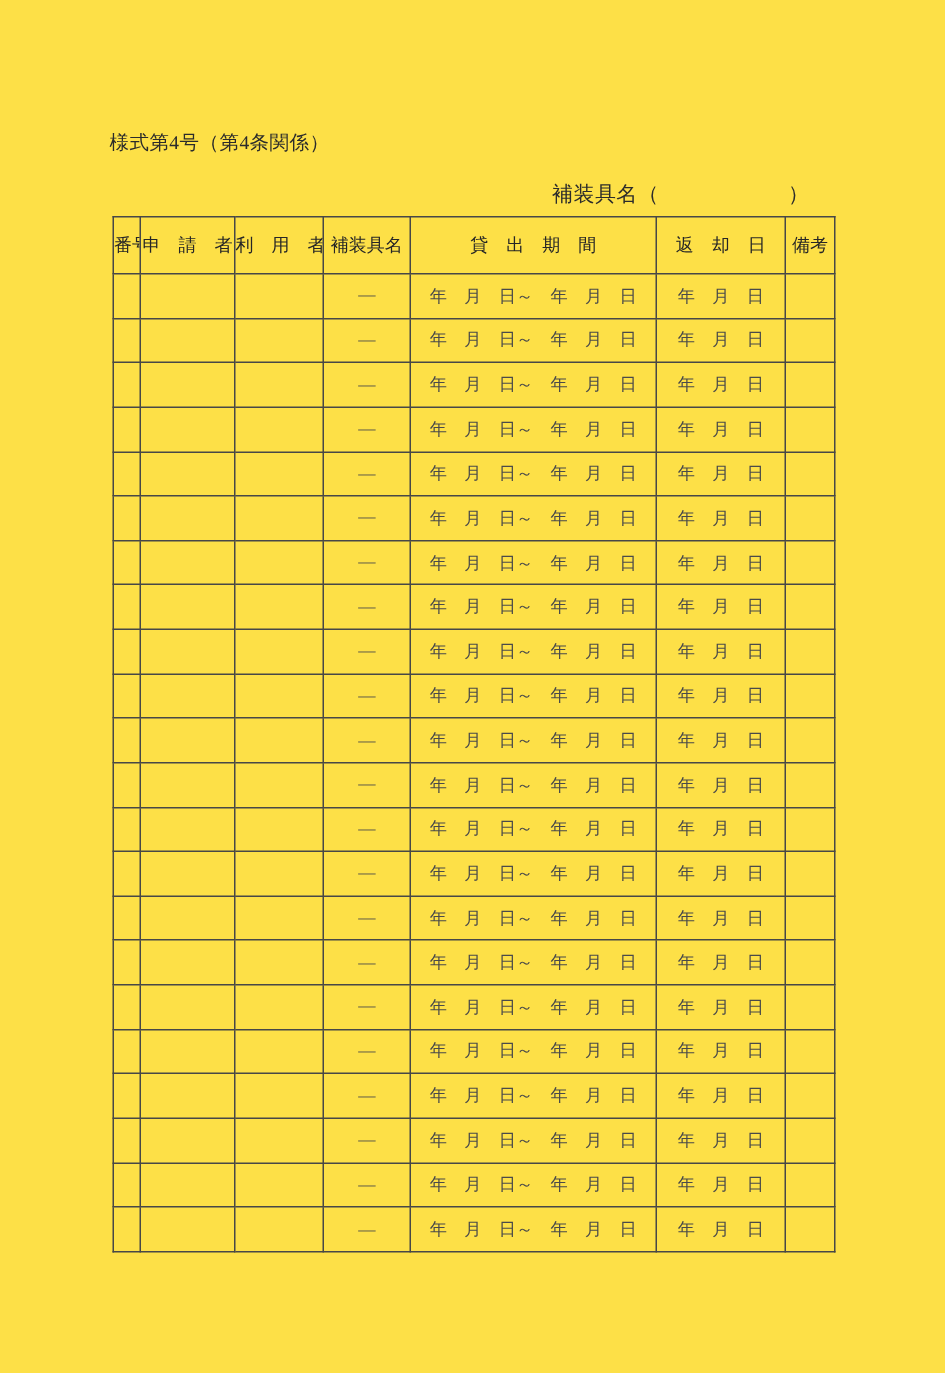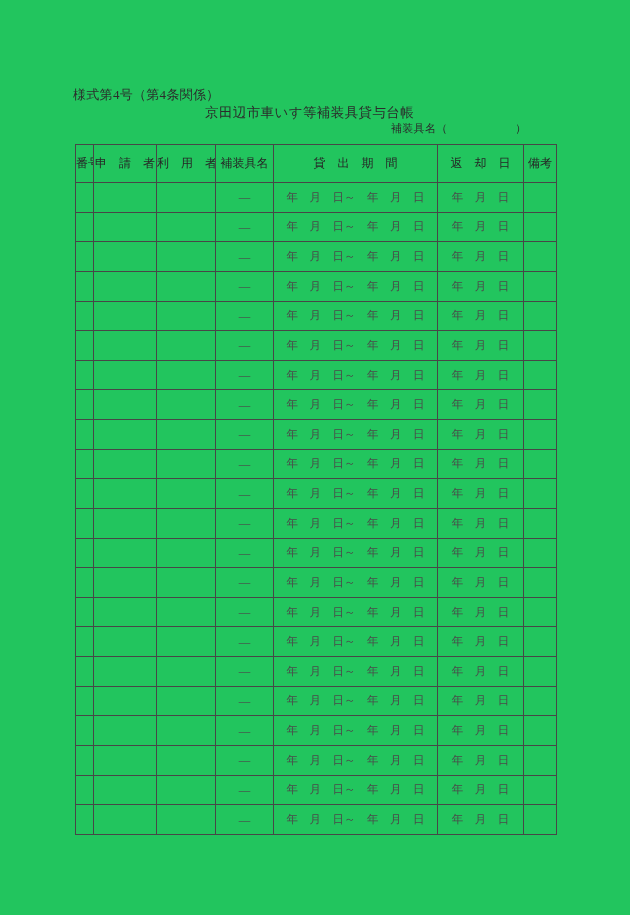--- a/index.html
+++ b/index.html
@@ -5,34 +5,34 @@
   html, body { margin: 0; padding: 0; }
   body {
     width: 630px; height: 915px;
     background: #fafaf9;
     font-family: "Liberation Serif", "DejaVu Serif", serif;
     color: #2b2b2b;
   }
   .page {
     position: relative;
     width: 630px; height: 915px;
-    background: #22c55e;
+    background: #fde047;
     overflow: hidden;
   }
   .form-number {
     position: absolute; left: 73px; top: 86px;
     font-size: 13px; letter-spacing: 0.3px; white-space: pre;
   }
   .doc-title {
     position: absolute; left: 205px; top: 104px;
     font-size: 13.5px; letter-spacing: 0.4px; white-space: pre;
   }
   .device-name {
-    position: absolute; left: 391px; top: 121px;
-    font-size: 11px; letter-spacing: 0.3px; white-space: pre;
+    position: absolute; left: 368px; top: 121px;
+    font-size: 14px; letter-spacing: 0.3px; white-space: pre;
   }
   table.ledger {
     position: absolute; left: 75px; top: 144px;
     width: 481px; height: 691px;
     border-collapse: collapse; table-layout: fixed;
     background: transparent;
   }
   table.ledger { border: 1.5px solid #3a3a3a; }
   .ledger th, .ledger td {
     border: 1px solid #474747;
@@ -52,21 +52,20 @@
   }
   .c-phone { letter-spacing: 0; }
 </style>
 </head>
 <body>
 
 <div class="page">
 
   <div class="form-number">様式第4号（第4条関係）</div>
 
-  <div class="doc-title">京田辺市車いす等補装具貸与台帳</div>
 
   <div class="device-name">補装具名（　　　　　　）</div>
 
   <table class="ledger">
     <colgroup>
       <col style="width:18px">
       <col style="width:63px">
       <col style="width:59px">
       <col style="width:58px">
       <col style="width:164px">

